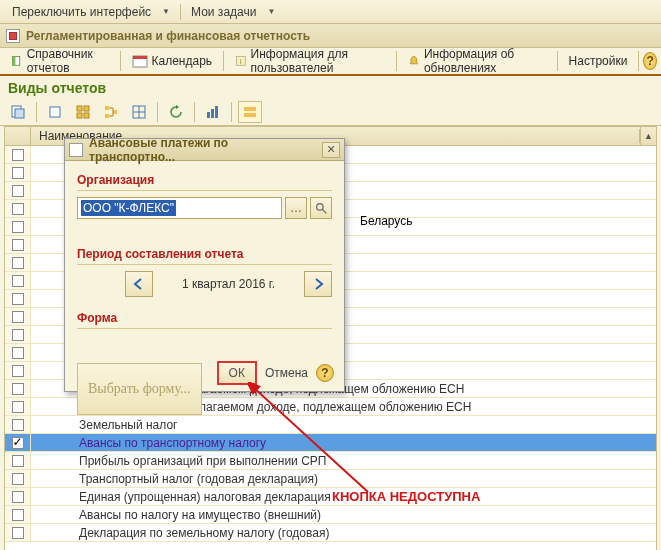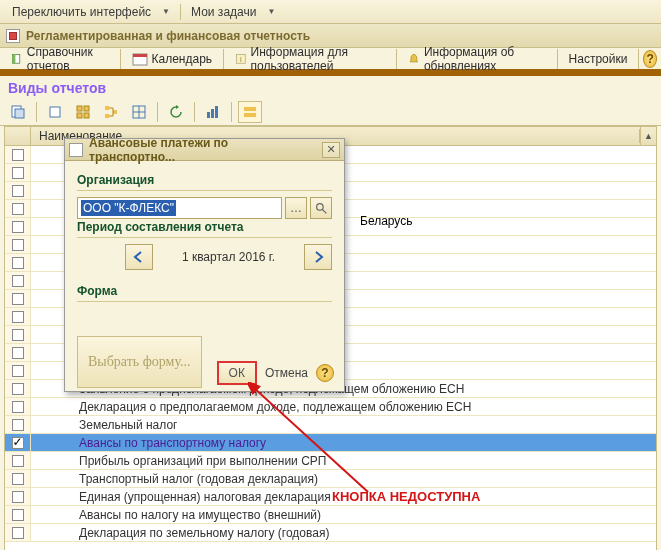--- a/index.html
+++ b/index.html
@@ -49,27 +49,26 @@
     width: 14px; height: 14px;
     background: #fff; border: 1px solid #999;
     display: flex; align-items: center; justify-content: center;
   }
   .titlebar .sq span { width:8px;height:8px;background:#d44;border:1px solid #933; }
   .titlebar-text { color: #7a6b2f; font-weight: bold; }
 
   
   .toolbar {
     background: #f8f3dc;
-    border-bottom: 7px solid #a16207;
+    border-bottom: 2px solid #a16207;
     height: 28px;
     display: flex;
     align-items: center;
     padding: 0 4px;
     gap: 2px;
-    justify-content: flex-end;
   }
   .tb-btn {
     display: flex; align-items: center; gap: 4px;
     padding: 2px 6px;
     color: #2d2d2d;
     border: 1px solid transparent;
     cursor: default;
   }
   .tb-ico {
     width: 16px; height: 16px;
@@ -81,21 +80,21 @@
     width:18px;height:18px;border-radius:50%;
     background: radial-gradient(#ffe28a,#e6b93a);
     border:1px solid #bb8a1a; color:#6a4a00;
     display:flex;align-items:center;justify-content:center;
     font-weight:bold; font-size:12px;
   }
 
   
   .section-head {
     padding: 4px 8px 2px 8px;
-    color: #8b5cf6;
+    color: #4d7c0f;
     font-weight: bold;
     font-size: 14px;
     background:#f8f3dc;
   }
 
   
   .icon-row {
     background:#f8f3dc;
     height: 28px;
     display:flex; align-items:center;
@@ -192,21 +191,21 @@
   }
   .dlg-title-text{flex:1;color:#6a5a1a;font-weight:bold;font-size:12px;}
   .dlg-x{
     width:18px;height:16px;
     display:flex;align-items:center;justify-content:center;
     border:1px solid #b8ab77;background:linear-gradient(#f4edce,#e8dfb8);
     font-size:11px;color:#555;cursor:default;
   }
 
   .dlg-body{padding:8px 12px 4px 12px;}
-  .fld-label{color:#14532d;font-weight:bold;margin-top:4px;}
+  .fld-label{color:#b91c1c;font-weight:bold;margin-top:4px;}
   .fld-divider{height:1px;background:#d6c98f;margin:3px 0 6px 0;}
   .org-input-row{display:flex;gap:3px;align-items:center;}
   .org-input{
     flex:1;height:22px;border:1px solid #b4a668;background:#fff;
     display:flex;align-items:center;padding:0 3px;
   }
   .org-input .sel-text{
     background:#2a5fb0;color:#fff;padding:1px 2px;
   }
   .org-btn{
@@ -558,21 +557,21 @@
       </div>
       <div class="org-btn">…</div>
       <div class="org-btn search">
         <svg viewBox="0 0 16 16">
             <circle cx="6" cy="6" r="4" fill="none" stroke="#666" stroke-width="1.5"></circle>
             <line x1="9" y1="9" x2="14" y2="14" stroke="#666" stroke-width="1.5"></line>
           </svg>
       </div>
     </div>
 
-    <div class="fld-label" style="margin-top:1px">Период составления отчета</div>
+    <div class="fld-label" style="margin-top:28px">Период составления отчета</div>
     <div class="fld-divider"></div>
     <div class="period-row">
       <div class="nav-btn">
         <svg width="14" height="14">
             <path d="M9 2L3 7l6 5" fill="none" stroke="#2a5fb0" stroke-width="2"></path>
           </svg>
       </div>
       <div class="period-text">1 квартал 2016 г.</div>
       <div class="nav-btn">
         <svg width="14" height="14">

